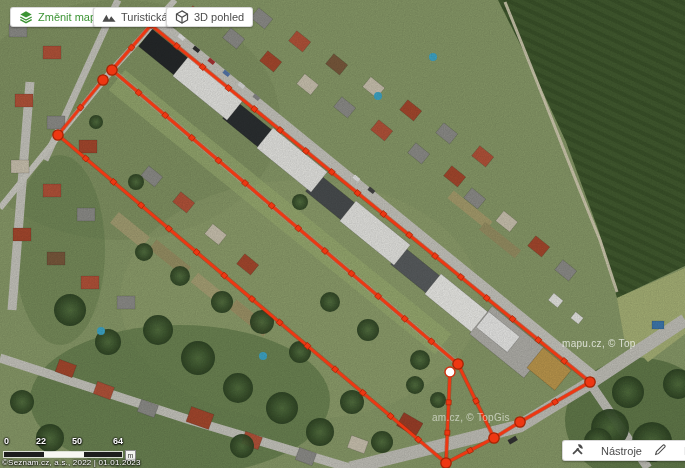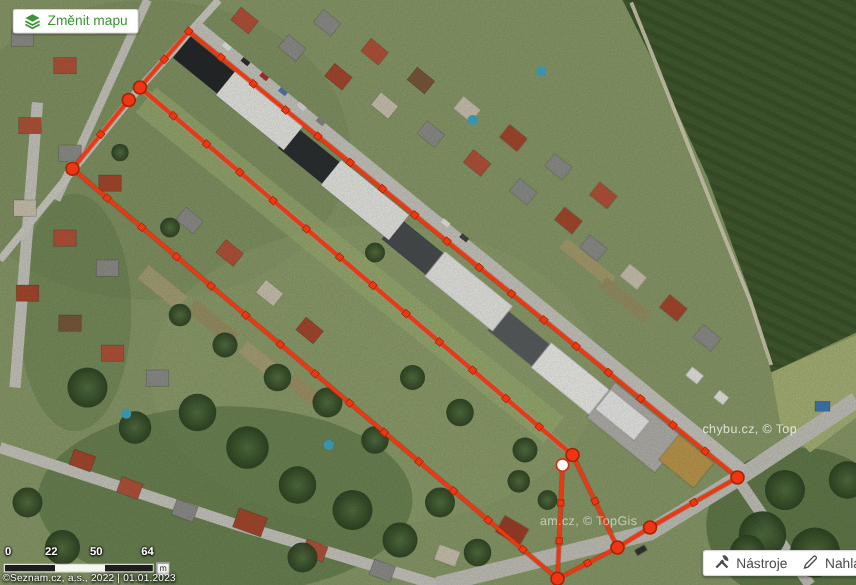--- a/index.html
+++ b/index.html
@@ -11,21 +11,21 @@
        background:#fff;border:1px solid rgba(0,0,0,.15);border-radius:3px;height:20px;
        padding:0 8px;font-size:11px;color:#4c4c4c;box-shadow:0 1px 2px rgba(0,0,0,.3);
        cursor:pointer;white-space:nowrap;box-sizing:border-box;}
   .btn .ic{display:flex;align-items:center;}
   .btn.green{color:#3c9435;}
   
   .tools{position:absolute;left:562px;top:440px;height:21px;width:170px;display:flex;
          align-items:center;background:#fff;border:1px solid rgba(0,0,0,.15);
          border-radius:3px;box-shadow:0 1px 2px rgba(0,0,0,.3);font-size:11px;color:#4c4c4c;
          padding:0 8px;gap:6px;box-sizing:border-box;}
-  .tools .item{display:flex;align-items:center;gap:5px;cursor:pointer;white-space:nowrap;}
+  .tools .item{display:flex;align-items:center;gap:17px;cursor:pointer;white-space:nowrap;}
   .tools .div{width:1px;height:13px;background:#e0e0e0;}
   
   .scalenum{position:absolute;font-size:9px;font-weight:bold;color:#fff;
             text-shadow:0 0 2px #000,0 0 2px #000,0 1px 2px #000;}
   .scalebar{position:absolute;left:4px;top:452px;width:118px;height:5px;display:flex;
             box-shadow:0 0 0 1px rgba(255,255,255,.75);}
   .scalebar .s1{width:40px;background:#1d1d1d;}
   .scalebar .s2{width:40px;background:#f7f7f2;}
   .scalebar .s3{width:38px;background:#1d1d1d;}
   .unitbox{position:absolute;left:125px;top:450px;width:9px;height:9px;background:rgba(255,255,255,.92);
@@ -281,32 +281,49 @@
       <circle cx="103" cy="80" r="5.2" fill="#ee3712" stroke="#a32405" stroke-width="1.3"></circle>
       <circle cx="58" cy="135" r="5.2" fill="#ee3712" stroke="#a32405" stroke-width="1.3"></circle>
       <circle cx="458" cy="364" r="5.2" fill="#ee3712" stroke="#a32405" stroke-width="1.3"></circle>
       <circle cx="446" cy="463" r="5.2" fill="#ee3712" stroke="#a32405" stroke-width="1.3"></circle>
       <circle cx="494" cy="438" r="5.2" fill="#ee3712" stroke="#a32405" stroke-width="1.3"></circle>
       <circle cx="520" cy="422" r="5.2" fill="#ee3712" stroke="#a32405" stroke-width="1.3"></circle>
       <circle cx="590" cy="382" r="5.2" fill="#ee3712" stroke="#a32405" stroke-width="1.3"></circle>
       <circle cx="450" cy="372" r="5" fill="#ffffff" stroke="#cf3110" stroke-width="1.4"></circle>
     </svg>
 
-  <span class="wm" style="left:562px;top:338px">chybu.cz, © Top</span>
+  <span class="wm" style="left:562px;top:338px">mapu.cz, © Top</span>
   <span class="wm" style="left:432px;top:412px;color:rgba(255,255,255,.55)">am.cz, © TopGis</span>
 
   <div class="btn green" style="left:10px">
     <span class="ic">
       <svg width="14" height="14" viewBox="0 0 16 16">
         <path d="M8 1.5 L14.5 5 8 8.5 1.5 5Z" fill="#3c9435"></path>
         <path d="M1.5 8 L8 11.5 14.5 8" stroke="#3c9435" fill="none" stroke-width="1.6"></path>
         <path d="M1.5 11 L8 14.5 14.5 11" stroke="#3c9435" fill="none" stroke-width="1.6"></path>
       </svg>
       </span>
     <span>Změnit mapu</span>
+  </div>
+  <div class="btn" style="left:93px">
+    <span class="ic">
+      <svg width="14" height="14" viewBox="0 0 16 16">
+        <path d="M0.5 13.5 L5 5.5 8 11 10.5 7 15.5 13.5 Z" fill="#4c4c4c"></path>
+      </svg>
+      </span>
+    <span>Turistická</span>
+  </div>
+  <div class="btn" style="left:166px">
+    <span class="ic">
+      <svg width="14" height="14" viewBox="0 0 16 16">
+        <path d="M8 1 L14.3 4.6 V11.4 L8 15 1.7 11.4 V4.6 Z" fill="none" stroke="#4c4c4c" stroke-width="1.4"></path>
+        <path d="M1.7 4.6 L8 8.2 14.3 4.6 M8 8.2 V15" stroke="#4c4c4c" fill="none" stroke-width="1.4"></path>
+      </svg>
+      </span>
+    <span>3D pohled</span>
   </div>
 
   <div class="tools">
     <span class="item">
       <span class="ic">
         <svg width="13" height="13" viewBox="0 0 16 16">
           <path d="M2.5 13.5 L9.5 6.5" stroke="#4c4c4c" stroke-width="2.2"></path>
           <path d="M8.5 1.8 a4.6 4.6 0 0 1 5.7 5.7 L11.3 6.3 9.7 4.7 Z" fill="#4c4c4c"></path>
           <path d="M13.5 13.5 L7 7" stroke="#4c4c4c" stroke-width="2.2"></path>
         </svg></span>

